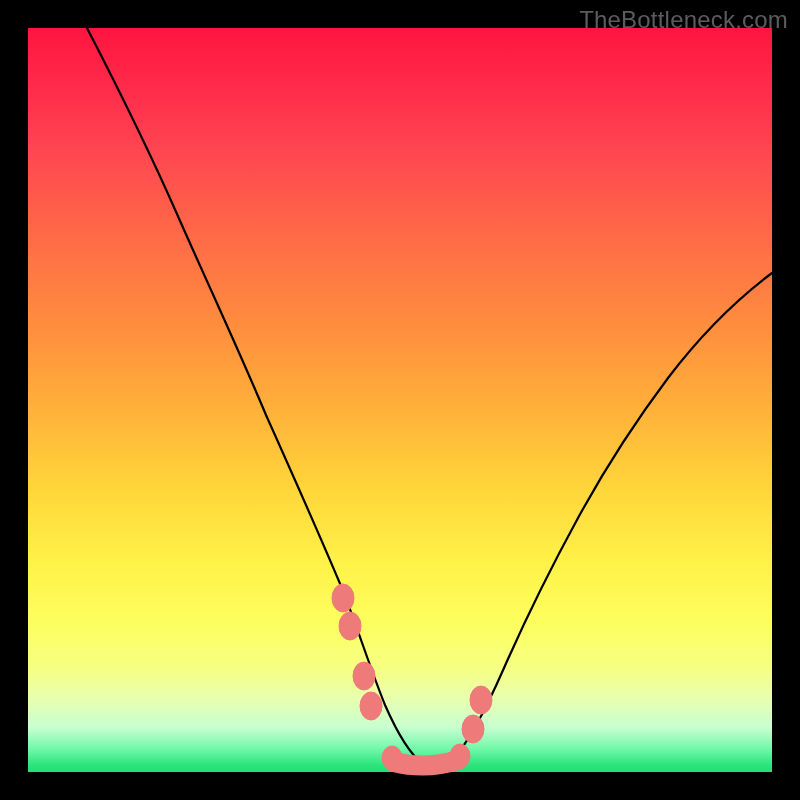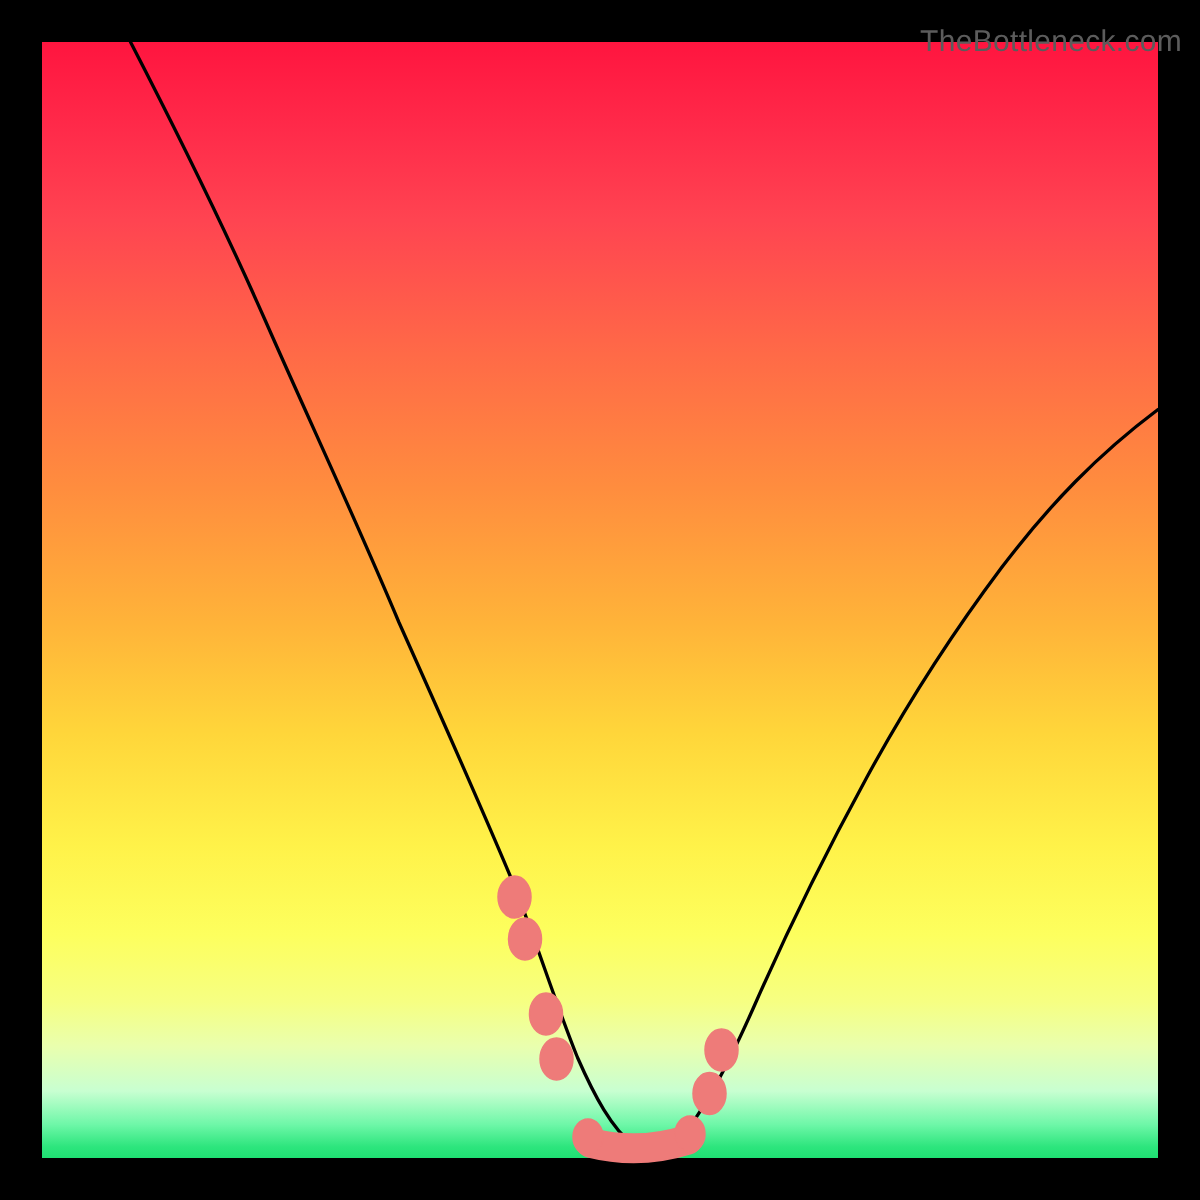--- a/index.html
+++ b/index.html
@@ -41,25 +41,24 @@
       #6ef7a8 97%,
       #2de57d 99%,
       #1fe073 100%
     );
   }
   .attribution {
     position: absolute;
     top: 6px;
     right: 12px;
     color: #5c5c5c;
-    font-size: 20px;
+    font-size: 24px;
     font-weight: 500;
     letter-spacing: 0.2px;
     z-index: 50;
-    margin-top: 11px;
   }
   svg.curve {
     position: absolute;
     left: 0;
     top: 0;
     width: 744px;
     height: 744px;
     overflow: visible;
   }
   .curve-path {

